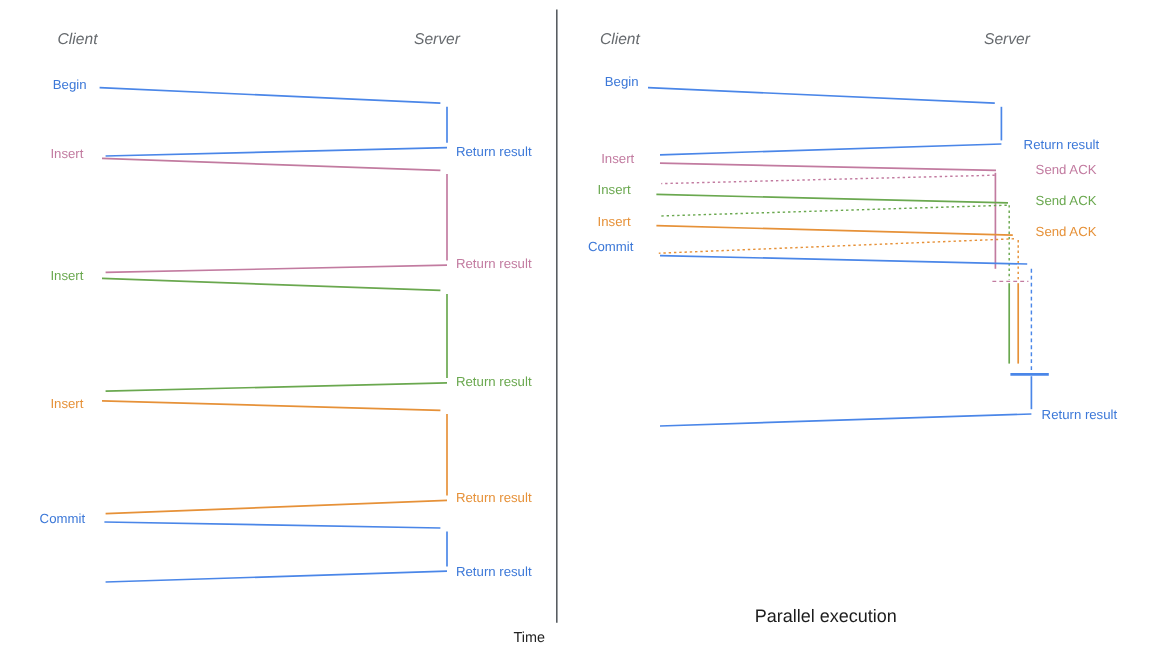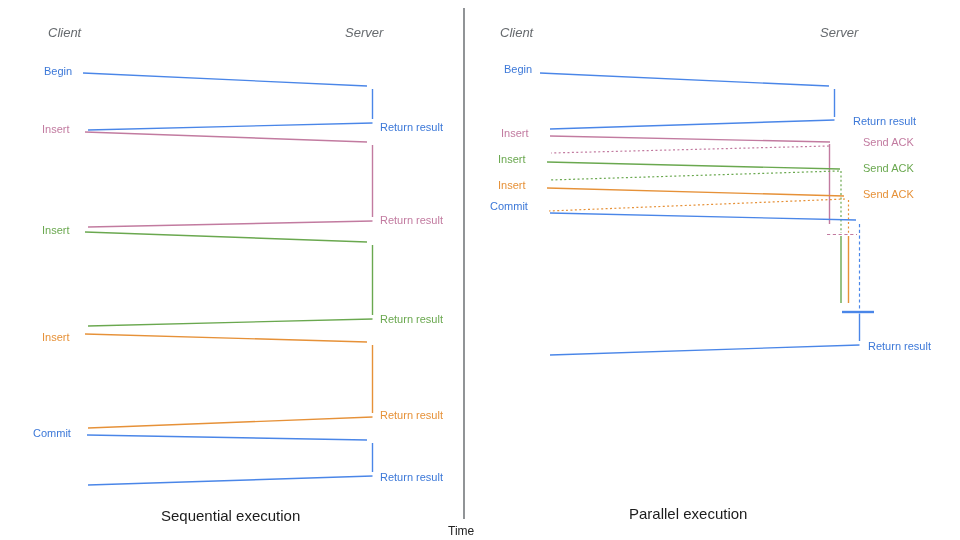--- a/index.html
+++ b/index.html
@@ -113,29 +113,28 @@
   <div class="lbl c-blue" style="left:44px;top:65px">Begin</div>
   <div class="lbl c-blue" style="left:380px;top:121px">Return result</div>
   <div class="lbl c-pink" style="left:42px;top:123px">Insert</div>
   <div class="lbl c-pink" style="left:380px;top:214px">Return result</div>
   <div class="lbl c-green" style="left:42px;top:224px">Insert</div>
   <div class="lbl c-green" style="left:380px;top:313px">Return result</div>
   <div class="lbl c-orange" style="left:42px;top:331px">Insert</div>
   <div class="lbl c-orange" style="left:380px;top:409px">Return result</div>
   <div class="lbl c-blue" style="left:33px;top:427px">Commit</div>
   <div class="lbl c-blue" style="left:380px;top:471px">Return result</div>
-  <div class="caption" style="left:161px;top:507px">Sequential execution</div>
 
   <div class="lbl c-blue" style="left:504px;top:63px">Begin</div>
   <div class="lbl c-blue" style="left:853px;top:115px">Return result</div>
   <div class="lbl c-pink" style="left:501px;top:127px">Insert</div>
   <div class="lbl c-pink" style="left:863px;top:136px">Send ACK</div>
   <div class="lbl c-green" style="left:498px;top:153px">Insert</div>
   <div class="lbl c-green" style="left:863px;top:162px">Send ACK</div>
   <div class="lbl c-orange" style="left:498px;top:179px">Insert</div>
   <div class="lbl c-orange" style="left:863px;top:188px">Send ACK</div>
   <div class="lbl c-blue" style="left:490px;top:200px">Commit</div>
   <div class="lbl c-blue" style="left:868px;top:340px">Return result</div>
   <div class="caption" style="left:629px;top:505px">Parallel execution</div>
 
-  <div class="time-lbl" style="left:448px;top:524px">Time</div>
+  <div class="time-lbl" style="left:428px;top:524px">Time</div>
 
 </div>
 
 </body></html>

